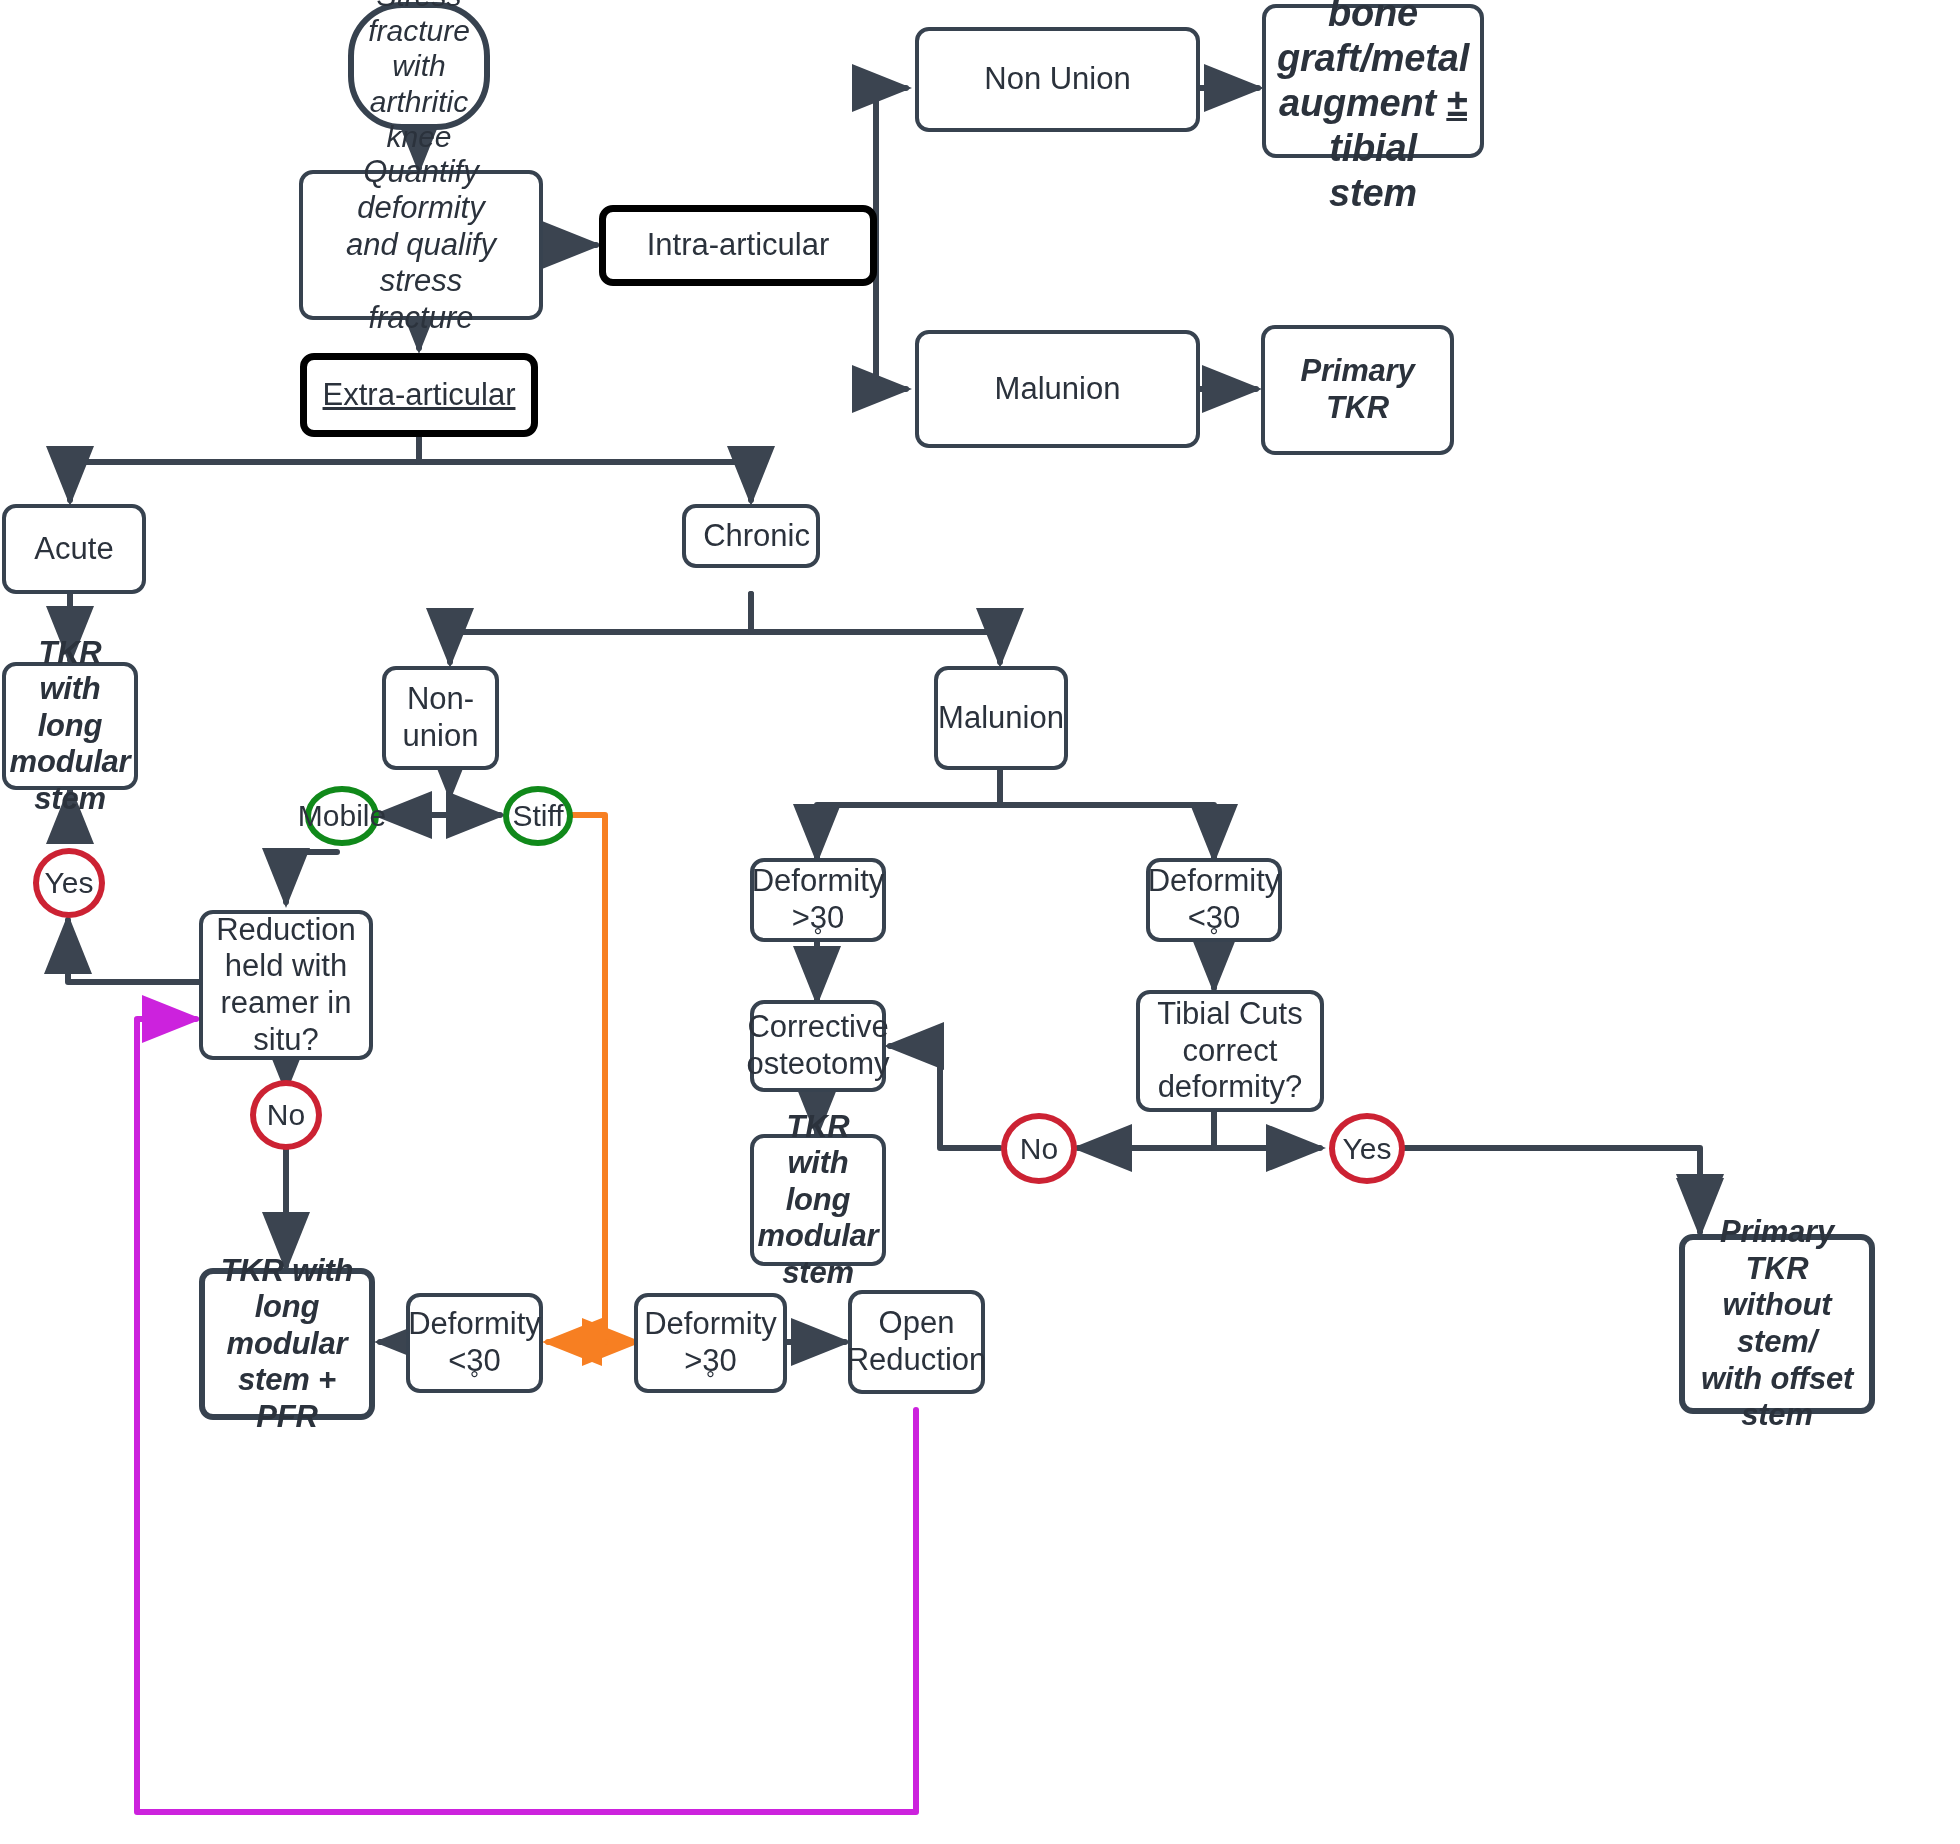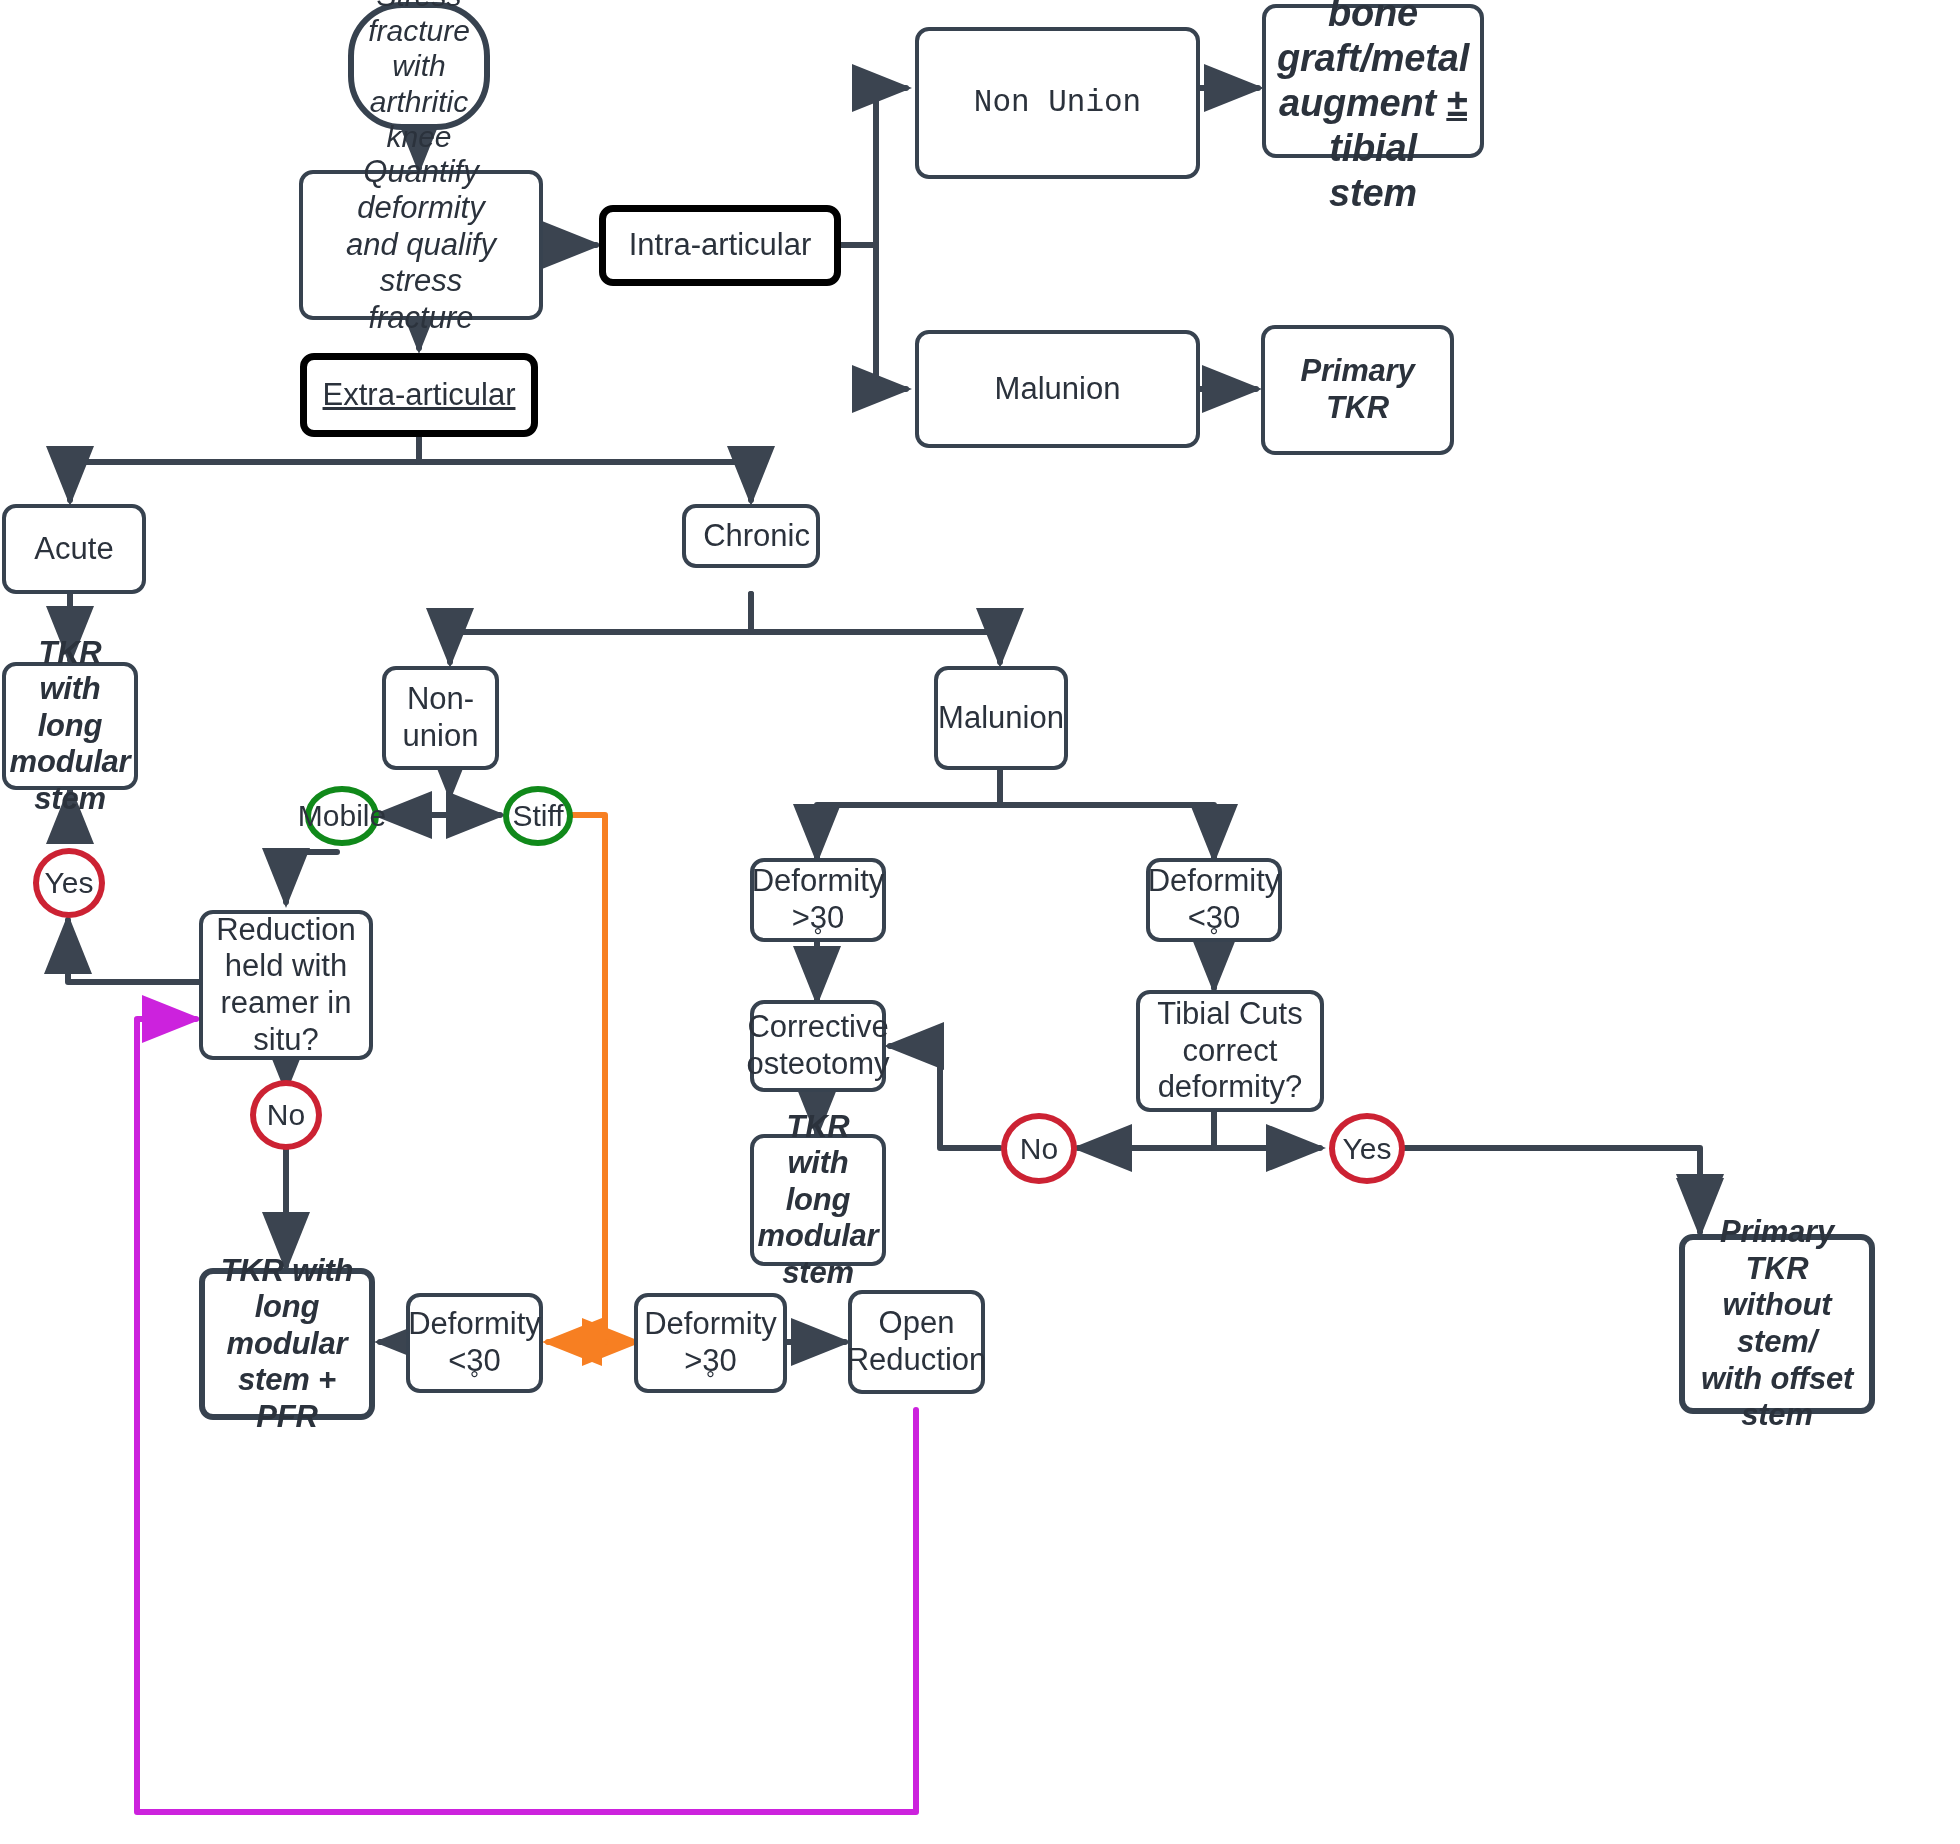--- a/index.html
+++ b/index.html
@@ -94,29 +94,29 @@
 </div>
 
 <div class="node ital" style="left:299px;top:170px;width:244px;height:150px;">
   <span>
     <span>Quantify deformity</span>
     <span>and qualify stress</span>
     <span>fracture</span>
   </span>
 </div>
 
-<div class="node heavy" style="left:599px;top:205px;width:242px;height:81px;">
+<div class="node heavy" style="left:599px;top:205px;width:278px;height:81px;">
   <span>Intra-articular</span>
 </div>
 
 <div class="node heavy" style="left:300px;top:353px;width:238px;height:84px;text-decoration:underline;">
   <span>Extra-articular</span>
 </div>
 
-<div class="node" style="left:915px;top:27px;width:285px;height:152px;font-family:Liberation Mono, monospace;">
+<div class="node" style="left:915px;top:27px;width:285px;height:105px;">
   <span>Non Union</span>
 </div>
 
 <div class="node bold" style="left:1262px;top:4px;width:222px;height:154px;font-size:38px;">
   <span>
     <span>TKA with bone</span>
     <span>graft/metal</span>
     <span>augment <u>±</u> tibial</span>
     <span>stem</span>
   </span>

